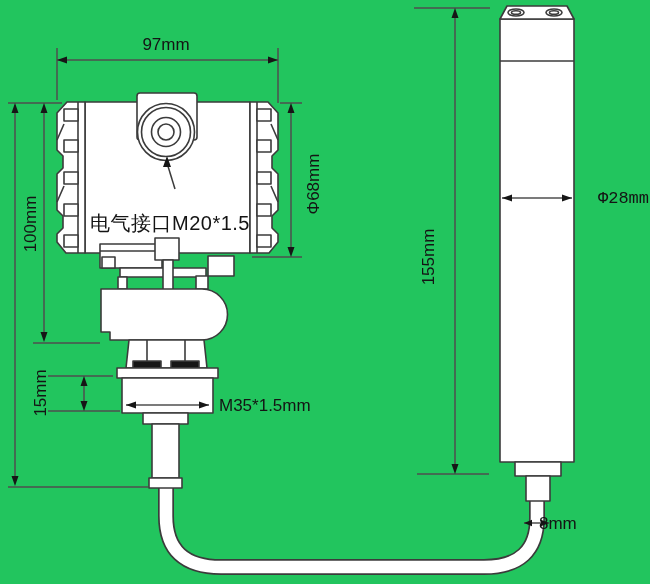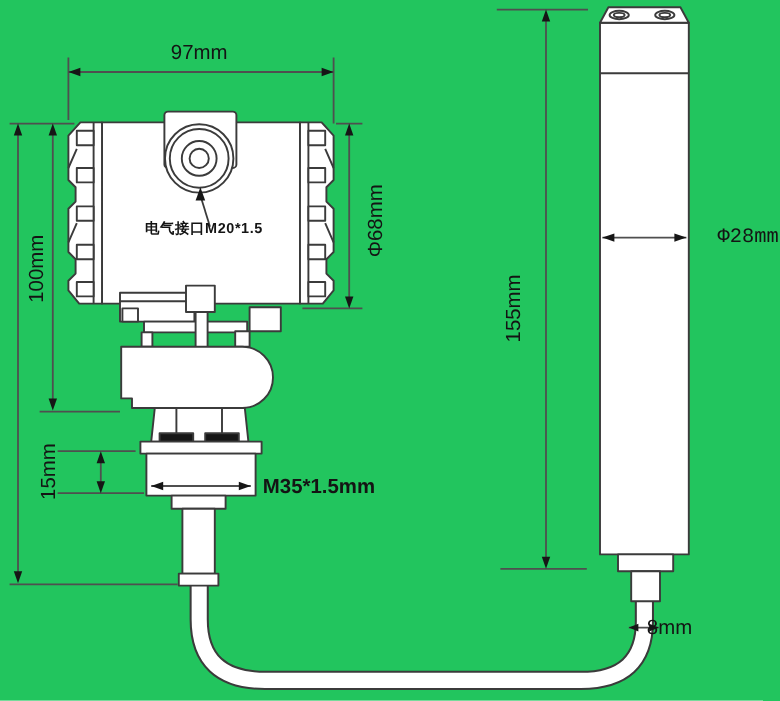--- a/index.html
+++ b/index.html
@@ -5,21 +5,21 @@
   html,body{margin:0;padding:0;background:#fff;}
   .canvas{
     position:relative;width:650px;height:584px;background:#22c55e;overflow:hidden;
     font-family:"Liberation Sans","DejaVu Sans",sans-serif;
   }
   .canvas svg{position:absolute;left:0;top:0;}
   .label{position:absolute;color:#141414;font-size:17px;line-height:1;white-space:nowrap;}
   .clabel{transform:translate(-50%,-50%);}
   .vlabel{transform:translate(-50%,-50%) rotate(-90deg);}
   .hlabel{transform:translateY(-50%);}
-  .cn{font-weight:700;font-size:12px;letter-spacing:0.5px;}
+  .cn{font-weight:400;font-size:20px;letter-spacing:0.5px;margin-top:33px;}
 </style>
 </head>
 <body>
 
 <div class="canvas">
 
   <svg width="650" height="584" viewBox="0 0 650 584">
 
     <g stroke="#4f4f4f" stroke-width="1.5" fill="none">
 
@@ -153,21 +153,21 @@
   <div class="label clabel" style="left:166px;top:44px;">97mm</div>
 
   <div class="label vlabel" style="left:30px;top:224px;">100mm</div>
 
   <div class="label vlabel" style="left:313px;top:184px;">Φ68mm</div>
 
   <div class="label clabel cn" style="left:170px;top:190px;">电气接口M20*1.5</div>
 
   <div class="label vlabel" style="left:40px;top:393px;">15mm</div>
 
-  <div class="label hlabel" style="left:219px;top:405px;font-weight:bold;">M35*1.5mm</div>
+  <div class="label hlabel" style="left:219px;top:405px;">M35*1.5mm</div>
 
   <div class="label vlabel" style="left:428px;top:257px;">155mm</div>
 
   <div class="label hlabel" style="left:598px;top:198px;font-family:Liberation Mono, monospace;">Φ28mm</div>
 
   <div class="label hlabel" style="left:539px;top:523px;">8mm</div>
 
 </div>
 
 </body></html>

